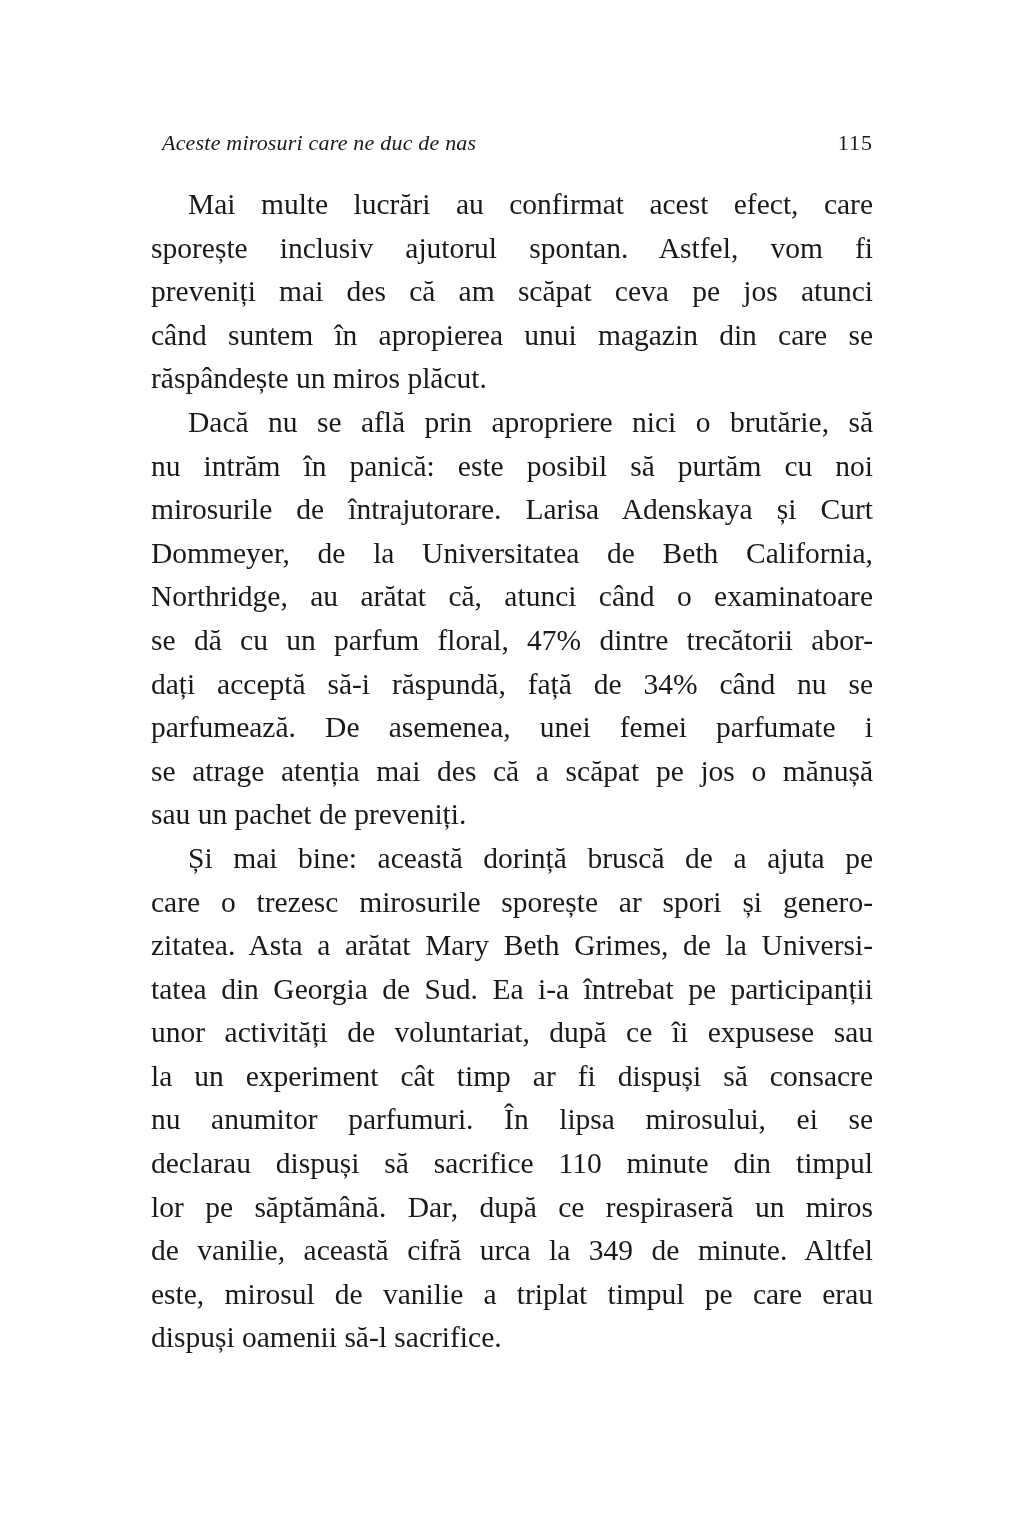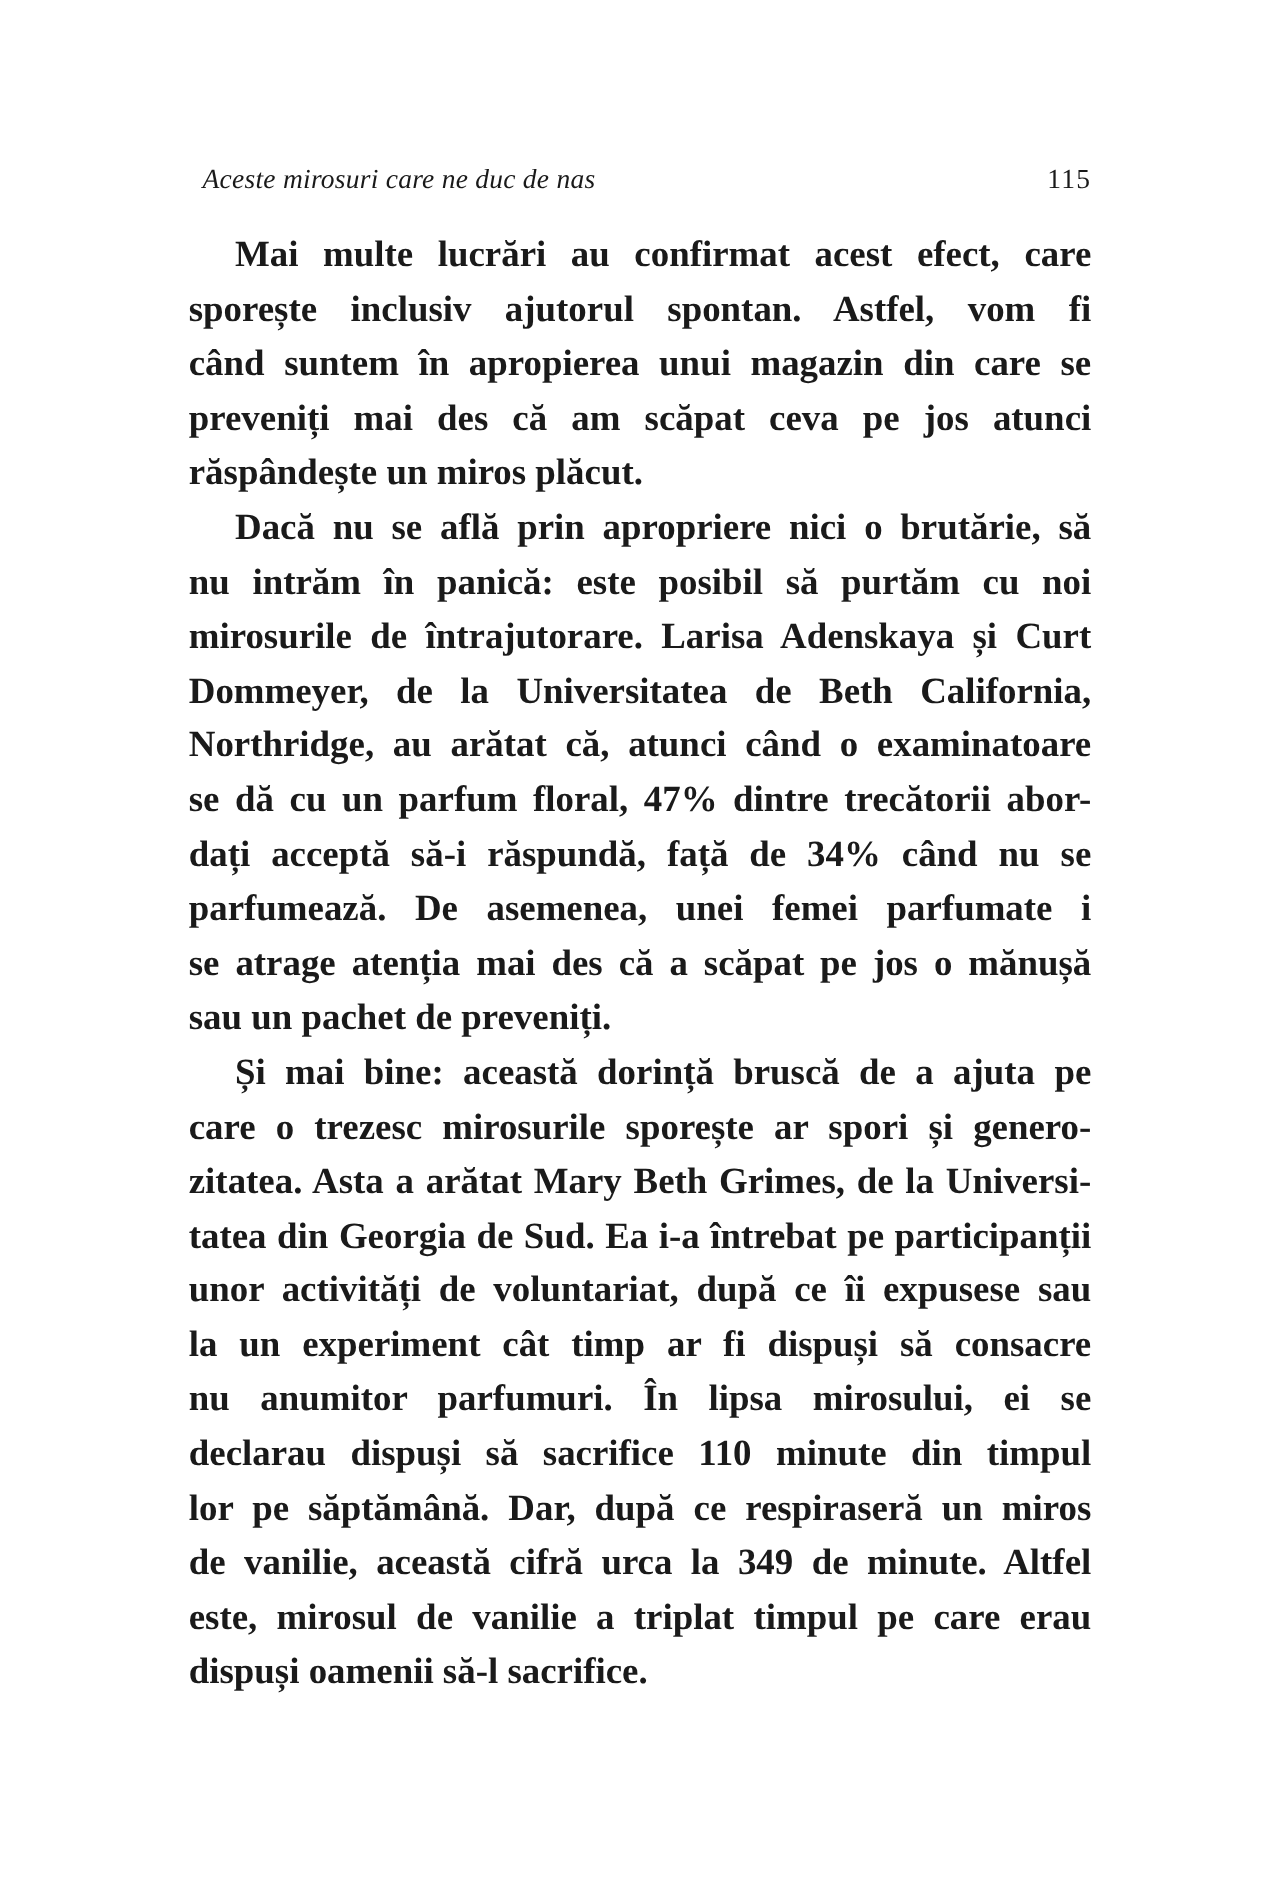--- a/index.html
+++ b/index.html
@@ -62,40 +62,39 @@
     overflow: hidden;
   }
   .line.indent {
     padding-left: 37px;
   }
   .line.last {
     text-align-last: left;
   }
   .para {
     display: block;
-    font-weight: bold;
   }
 </style>
 </head>
 <body>
 
 <div class="page">
 
   <div class="running-head">
     <span class="title">Aceste mirosuri care ne duc de nas</span>
     <span class="folio">115</span>
   </div>
 
   <div class="body-text">
 
     <div class="para">
       <span class="line indent">Mai multe lucrări au confirmat acest efect, care</span>
       <span class="line">sporește inclusiv ajutorul spontan. Astfel, vom fi</span>
+      <span class="line">preveniți mai des că am scăpat ceva pe jos atunci</span>
       <span class="line">când suntem în apropierea unui magazin din care se</span>
-      <span class="line">preveniți mai des că am scăpat ceva pe jos atunci</span>
       <span class="line last">răspândește un miros plăcut.</span>
     </div>
 
     <div class="para">
       <span class="line indent">Dacă nu se află prin apropriere nici o brutărie, să</span>
       <span class="line">nu intrăm în panică: este posibil să purtăm cu noi</span>
       <span class="line">mirosurile de întrajutorare. Larisa Adenskaya și Curt</span>
       <span class="line">Dommeyer, de la Universitatea de Beth California,</span>
       <span class="line">Northridge, au arătat că, atunci când o examinatoare</span>
       <span class="line">se dă cu un parfum floral, 47% dintre trecătorii abor-</span>

